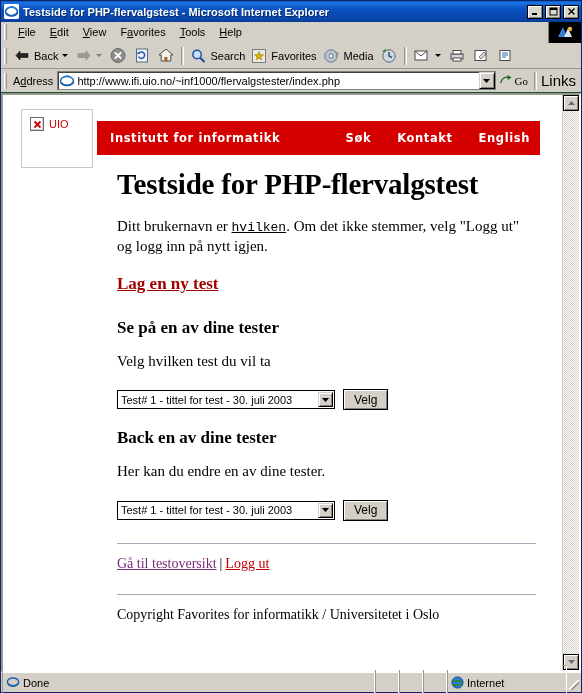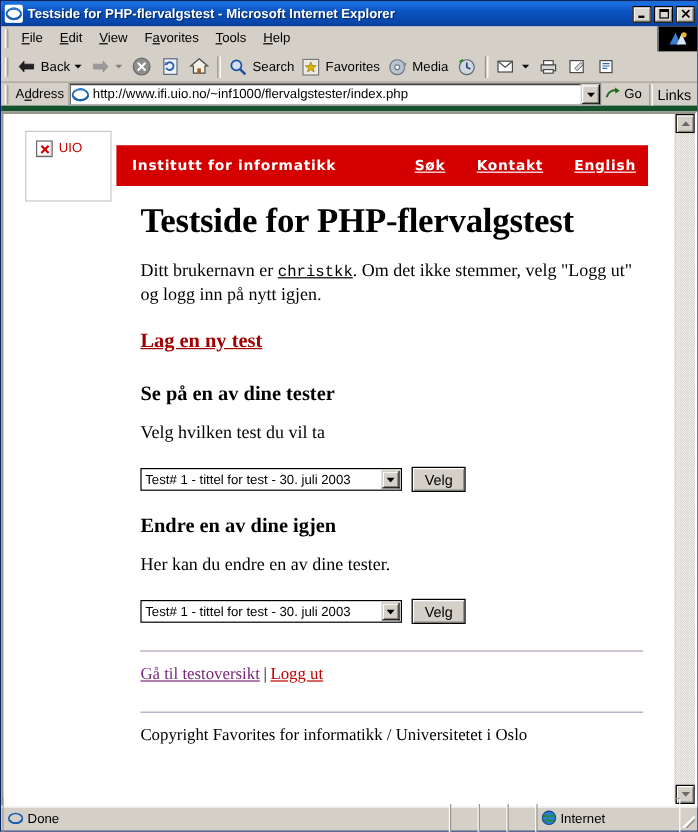--- a/index.html
+++ b/index.html
@@ -93,21 +93,21 @@
   .arrow-dn.dis{border-top-color:#808080;}
   .tb-sep{
     width:1px;height:18px;margin:0 3px;
     border-left:1px solid #9a978e;border-right:1px solid #ffffff;
     box-sizing:content-box;
   }
   
   .addrbar{
     height:24px;flex:0 0 24px;background:#d4d0c8;
     display:flex;align-items:center;box-sizing:border-box;
-    border-bottom:5px solid #14532d;
+    border-bottom:1px solid #14532d;
   }
   .addr-label{font-size:11px;color:#000;padding:0 4px 0 2px;white-space:nowrap;}
   .addr-field{
     flex:1 1 auto;height:19px;background:#fff;
     border:1px solid #808080;
     box-shadow:inset 1px 1px 0 #404040;
     display:flex;align-items:center;
     box-sizing:border-box;overflow:hidden;
     margin-right:0px;
   }
@@ -115,26 +115,26 @@
   .addr-text{
     font-size:11px;color:#000;white-space:nowrap;overflow:hidden;flex:1 1 auto;
   }
   .addr-drop{
     width:16px;height:17px;flex:0 0 16px;margin-right:0px;
     background:#d4d0c8;
     box-shadow:inset 1px 1px 0 #fff, inset -1px -1px 0 #848279;
     border:1px solid #000;border-top-color:#d4d0c8;border-left-color:#d4d0c8;
     display:flex;align-items:center;justify-content:center;box-sizing:border-box;
   }
-  .go-btn{display:flex;align-items:center;padding:0 4px 0 3px;gap:2px;font-size:11px;}
+  .go-btn{display:flex;align-items:center;padding:0 4px 0 3px;gap:2px;font-size:11px;font-family:Liberation Serif, serif;}
   .links-sep{
     width:1px;height:18px;margin:0 2px;
     border-left:1px solid #9a978e;border-right:1px solid #ffffff;
   }
-  .links-btn{font-size:12px;padding:0 5px 0 2px;}
+  .links-btn{font-size:15px;padding:0 5px 0 2px;}
   
   .viewport{
     flex:1 1 auto;
     background:#ffffff;
     border:2px solid;
     border-color:#9a978e #ffffff #ffffff #9a978e;
     margin:0;
     display:flex;
     overflow:hidden;
     box-sizing:border-box;
@@ -197,21 +197,21 @@
     margin-top:12px;
     margin-right:22px;
   }
   .banner-title{
     color:#ffffff;font-family:"DejaVu Sans",sans-serif;font-weight:bold;
     font-size:11.5px;letter-spacing:0.6px;flex:1 1 auto;
   }
   .banner-links{display:flex;gap:26px;}
   .banner-links span{
     color:#ffffff;font-family:"DejaVu Sans",sans-serif;font-weight:bold;
-    font-size:11.5px;letter-spacing:0.6px;text-decoration:underline;
+    font-size:11.5px;letter-spacing:0.6px;
   }
   .body-col{margin-left:96px;padding-right:26px;}
   h1.page-title{
     font-family:"Liberation Serif",serif;
     font-size:29px;font-weight:bold;color:#000;
     margin:14px 0 18px 0;line-height:1.05;
     letter-spacing:-0.2px;
   }
   p.para{
     font-family:"Liberation Serif",serif;
@@ -497,39 +497,39 @@
             <span>Søk</span>
             <span>Kontakt</span>
             <span>English</span>
           </span>
         </div>
 
         <div class="body-col">
 
           <h1 class="page-title">Testside for PHP-flervalgstest</h1>
 
-          <p class="para"><span>Ditt brukernavn er </span><span class="mono-user">christkk</span><span>. Om det ikke stemmer, velg "Logg ut" og logg inn på nytt igjen.</span></p>
+          <p class="para"><span>Ditt brukernavn er </span><span class="mono-user">hvilken</span><span>. Om det ikke stemmer, velg "Logg ut" og logg inn på nytt igjen.</span></p>
 
           <a class="newtest" href="#">Lag en ny test</a>
 
           <h2 class="sect">Se på en av dine tester</h2>
           <p class="para">Velg hvilken test du vil ta</p>
           <div class="formrow">
             <span class="select-box">
               <span class="select-text">Test# 1 - tittel for test - 30. juli 2003</span>
               <span class="select-arrow">
                 <svg width="7" height="4" viewBox="0 0 7 4">
                     <path d="M0 0 L7 0 L3.5 4 Z" fill="#000"></path>
                   </svg>
               </span>
             </span>
             <span class="velg-btn">Velg</span>
           </div>
 
-          <h2 class="sect">Endre en av dine igjen</h2>
+          <h2 class="sect">Back en av dine tester</h2>
           <p class="para">Her kan du endre en av dine tester.</p>
           <div class="formrow">
             <span class="select-box">
               <span class="select-text">Test# 1 - tittel for test - 30. juli 2003</span>
               <span class="select-arrow">
                 <svg width="7" height="4" viewBox="0 0 7 4">
                     <path d="M0 0 L7 0 L3.5 4 Z" fill="#000"></path>
                   </svg>
               </span>
             </span>

